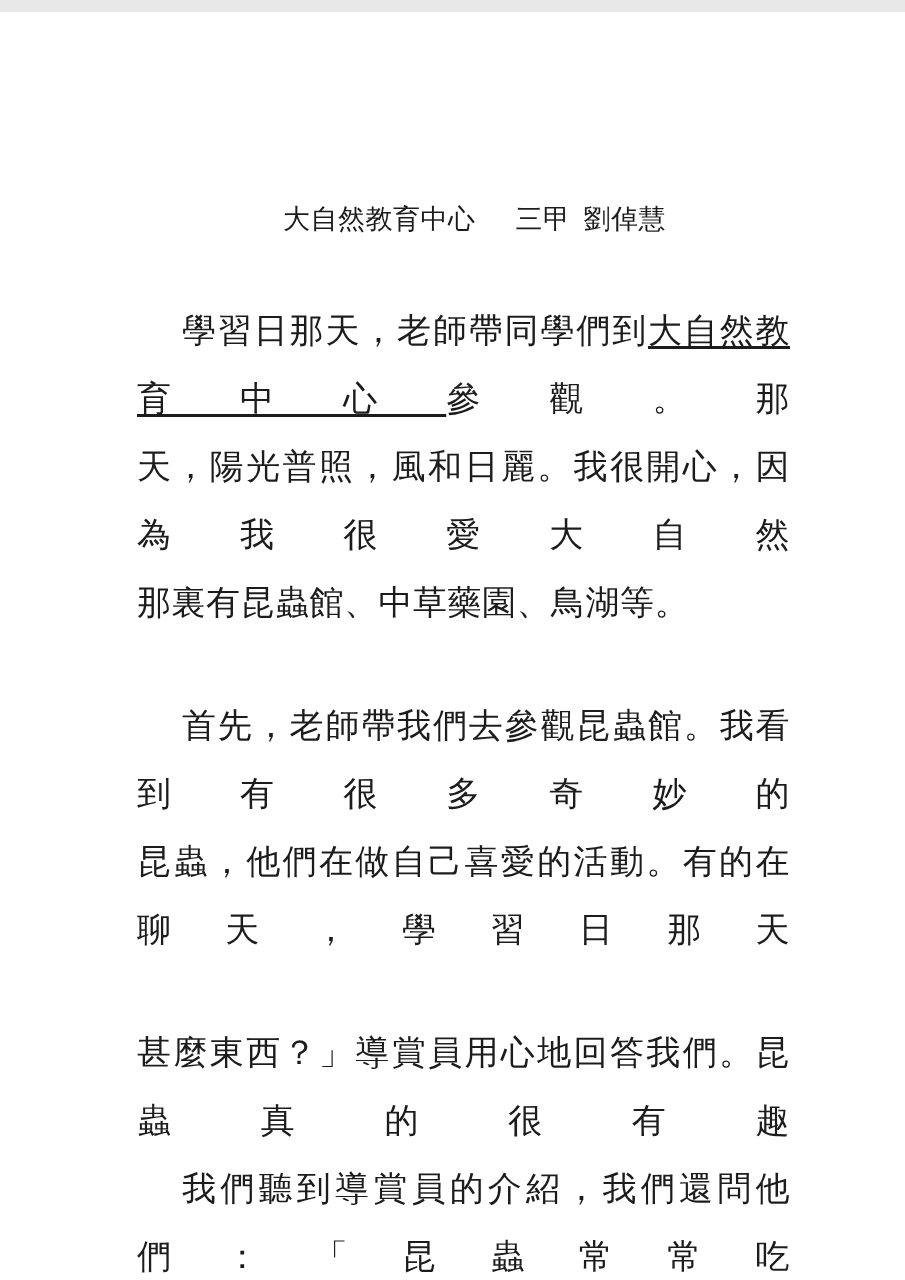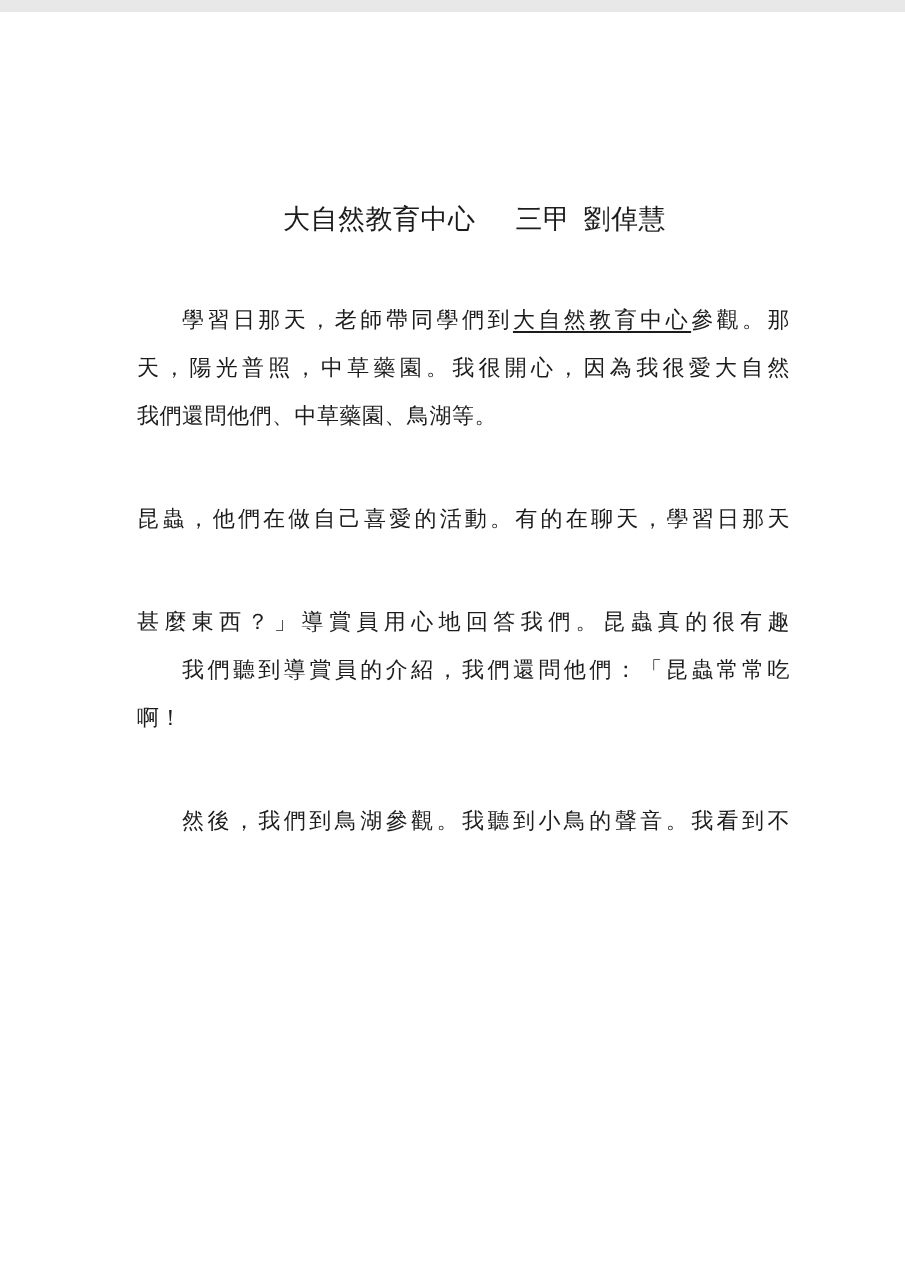--- a/index.html
+++ b/index.html
@@ -36,22 +36,22 @@
     margin-left: 40px;
   }
   .title-line .author-inner-gap {
     display: inline-block;
     width: 13px;
   }
   .paragraph {
     margin: 0 0 55px 0;
   }
   .text-line {
-    font-size: 22px;
-    line-height: 48px;
+    font-size: 34px;
+    line-height: 68px;
     letter-spacing: 0.5px;
     white-space: normal;
   }
   .text-line.fill {
     text-align: justify;
     text-align-last: justify;
   }
   .text-line.first-line {
     text-indent: 45px;
   }
@@ -66,24 +66,25 @@
 <div class="page">
   <div class="content">
 
     <div class="title-line">
       <span>大自然教育中心</span><span class="author">三甲</span><span class="author-inner-gap"></span><span>劉倬慧</span>
     </div>
 
     <div id="essay-body">
         <div class="paragraph">
           <div class="text-line fill first-line"><span>學習日那天，老師帶同學們到</span><span class="u-run">大自然教育中心</span><span>參觀。那</span></div>
-          <div class="text-line fill"><span>天，陽光普照，中草藥園。我很開心，因為我很愛大自然</span></div>
-          <div class="text-line"><span>我們還問他們、中草藥園、鳥湖等。</span></div>
+          <div class="text-line fill"><span>天，陽光普照，風和日麗。我很開心，因為我很愛大自然</span></div>
+          <div class="text-line"><span>那裏有昆蟲館、中草藥園、鳥湖等。</span></div>
         </div>
         <div class="paragraph">
+          <div class="text-line fill first-line"><span>首先，老師帶我們去參觀昆蟲館。我看到有很多奇妙的</span></div>
           <div class="text-line fill"><span>昆蟲，他們在做自己喜愛的活動。有的在聊天，學習日那天</span></div>
         </div>
         <div class="paragraph">
           <div class="text-line fill"><span>甚麼東西？」導賞員用心地回答我們。昆蟲真的很有趣</span></div>
           <div class="text-line fill first-line"><span>我們聽到導賞員的介紹，我們還問他們：「昆蟲常常吃</span></div>
           <div class="text-line"><span>啊！</span></div>
         </div>
         <div class="paragraph">
           <div class="text-line fill first-line"><span>然後，我們到鳥湖參觀。我聽到小鳥的聲音。我看到不</span></div>
         </div>

